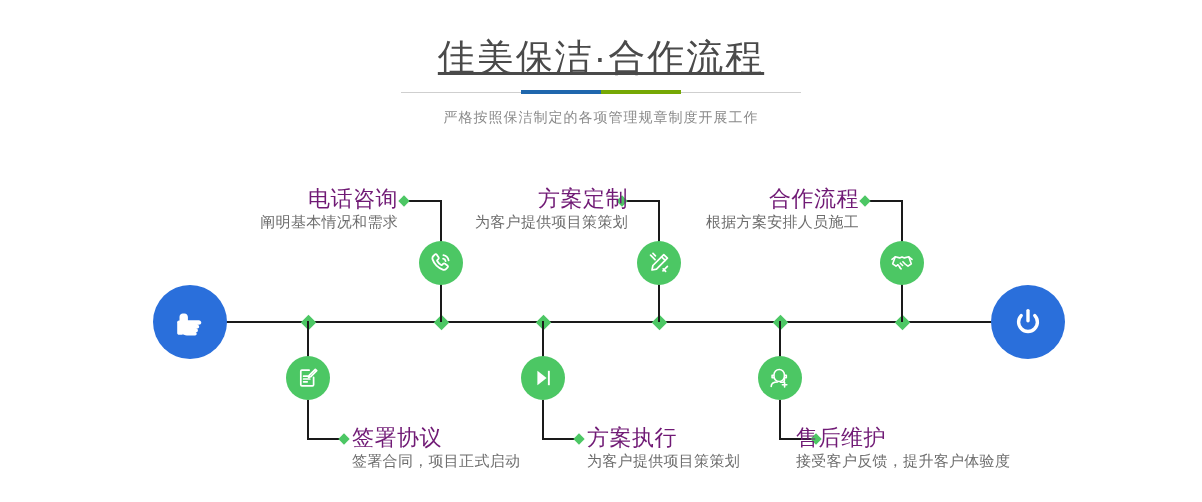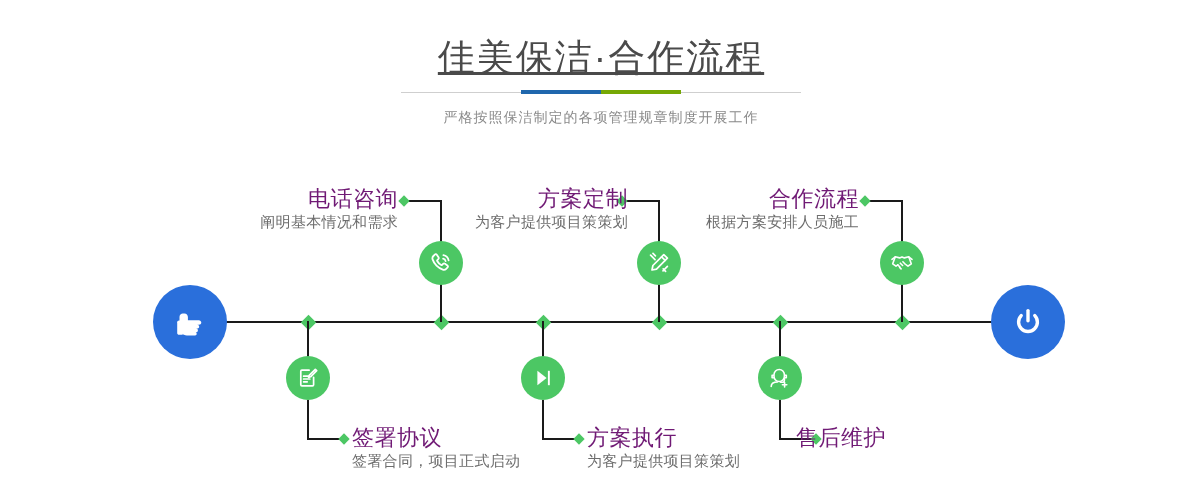--- a/index.html
+++ b/index.html
@@ -322,15 +322,16 @@
           <path d="M17.6 17.6v4.4M15.4 19.8h4.4"></path>
         </g>
       </svg>
     </span>
   </div>
   <div class="leader-v" style="left:779.2px; top:400px; height:39px;"></div>
   <div class="leader-h" style="left:779px; top:438px; width:36px;"></div>
   <div class="leader-dot" style="left:812px; top:435px;"></div>
   <div class="label-block label-bottom" style="left:796px; top:426px; width:280px;">
     <div class="lbl-title">售后维护</div>
+    <div class="lbl-sub">接受客户反馈，提升客户体验度</div>
   </div>
 
 </div>
 
 </body></html>

